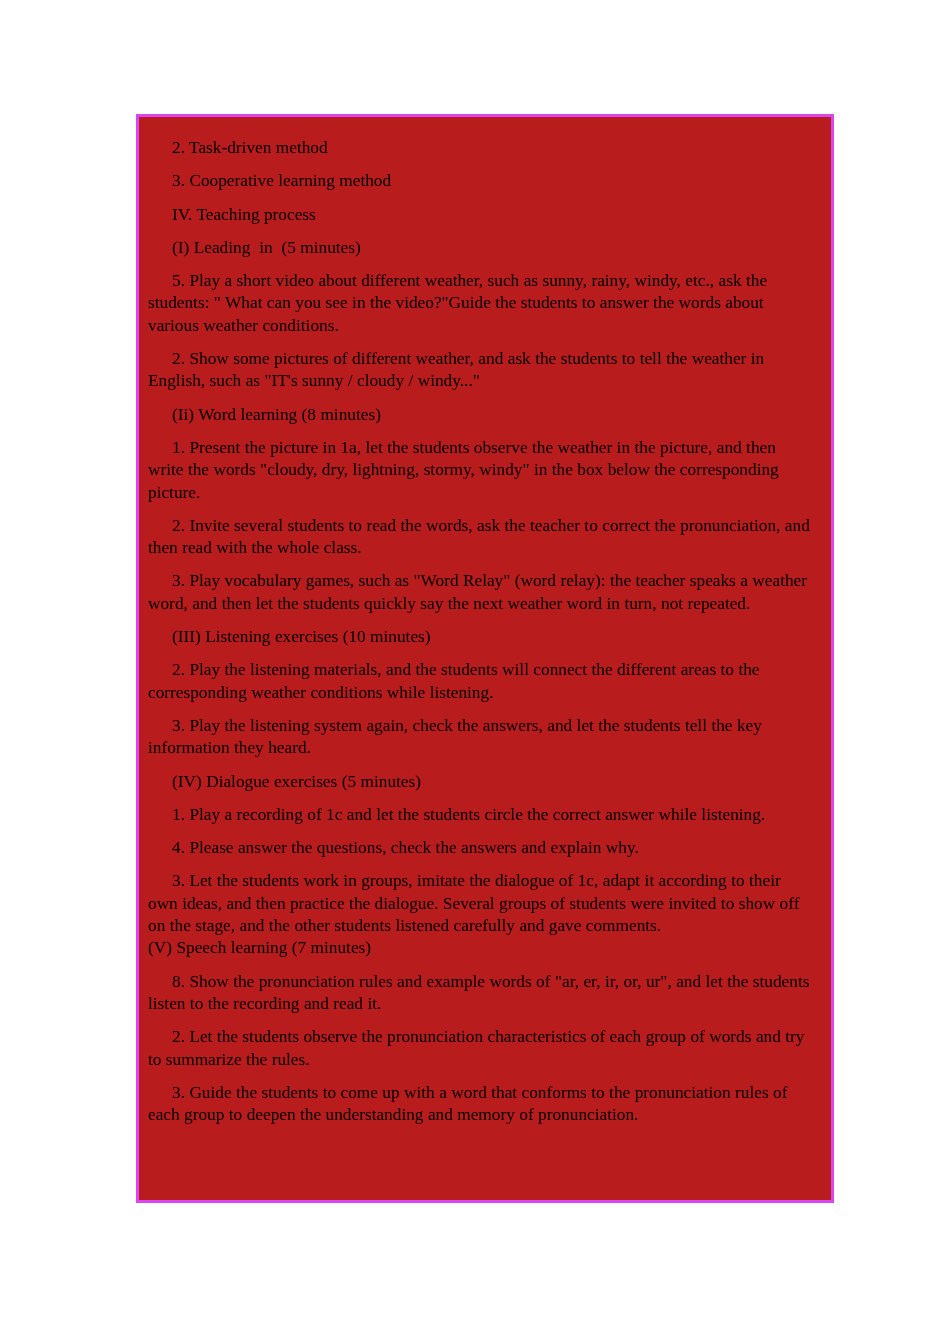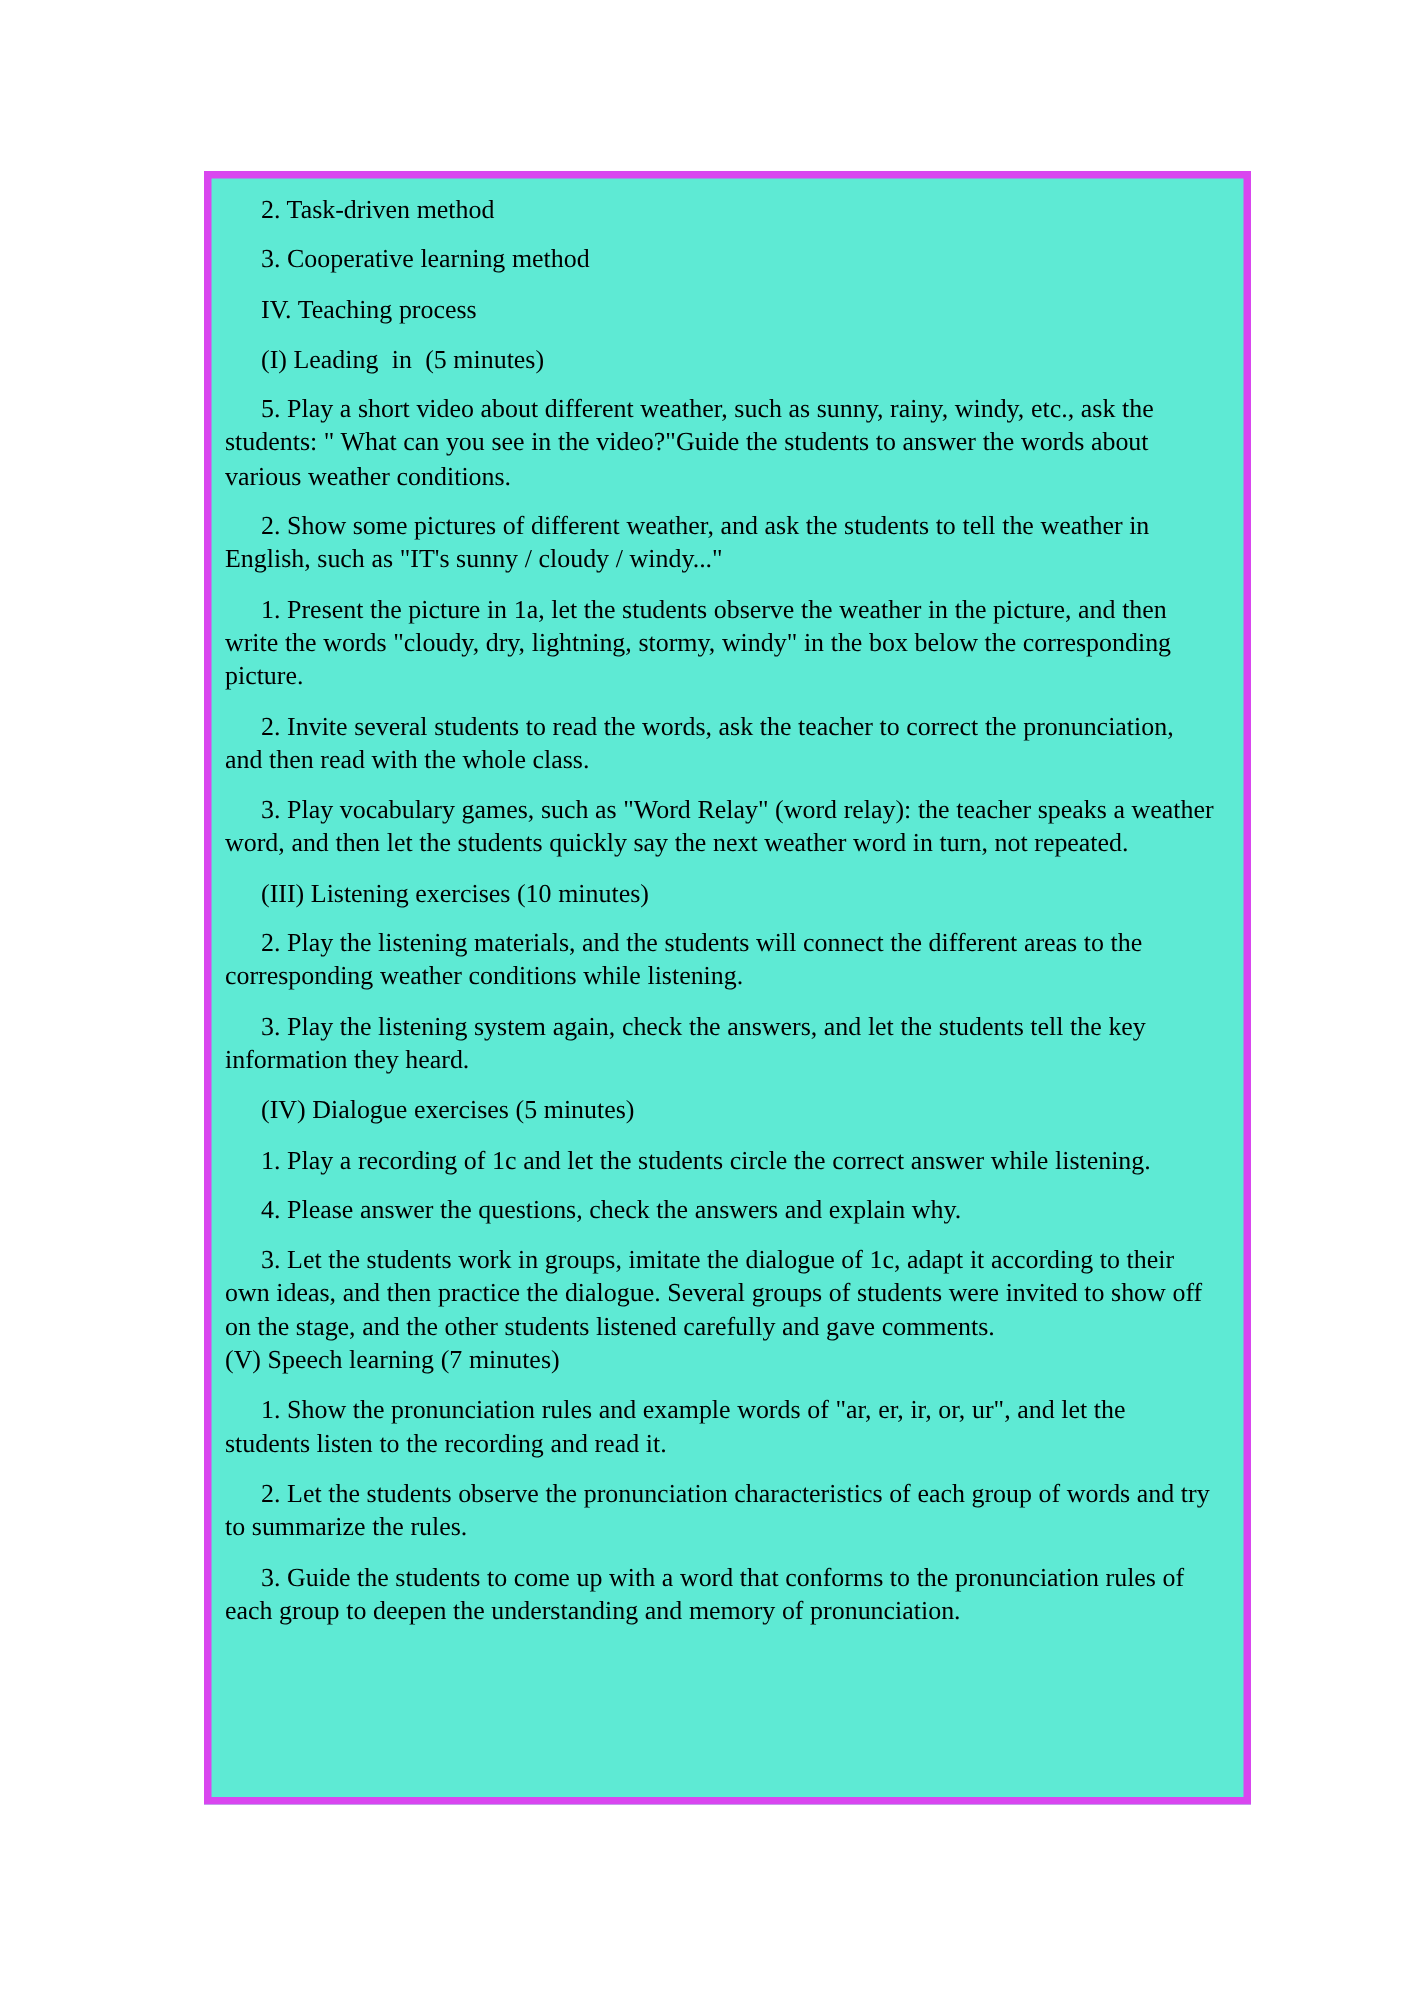--- a/index.html
+++ b/index.html
@@ -24,23 +24,23 @@
     height: 1344px;
     background: #ffffff;
   }
   #doc-frame {
     position: absolute;
     left: 136px;
     top: 114px;
     width: 698px;
     height: 1089px;
     box-sizing: border-box;
-    border: 5px solid #d946ef;
-    background: #5eead4;
-    padding: 10px 19px 10px 9px;
+    border: 3px solid #d946ef;
+    background: #b91c1c;
+    padding: 20px 19px 10px 9px;
   }
   .para {
     margin: 0;
     padding: 0;
     font-size: 17.3px;
     line-height: 22.3px;
     text-indent: 24px;
     text-align: left;
     margin-bottom: 11px;
     white-space: pre-wrap;
@@ -55,29 +55,30 @@
 
 <div id="page">
   <div id="doc-frame">
 
     <p class="para">2. Task-driven method</p>
     <p class="para">3. Cooperative learning method</p>
     <p class="para">IV. Teaching process</p>
     <p class="para">(I) Leading  in  (5 minutes)</p>
     <p class="para">5. Play a short video about different weather, such as sunny, rainy, windy, etc., ask the students: " What can you see in the video?"Guide the students to answer the words about various weather conditions.</p>
     <p class="para">2. Show some pictures of different weather, and ask the students to tell the weather in English, such as "IT's sunny / cloudy / windy..."</p>
+    <p class="para">(Ii) Word learning (8 minutes)</p>
     <p class="para">1. Present the picture in 1a, let the students observe the weather in the picture, and then write the words "cloudy, dry, lightning, stormy, windy" in the box below the corresponding picture.</p>
     <p class="para">2. Invite several students to read the words, ask the teacher to correct the pronunciation, and then read with the whole class.</p>
     <p class="para">3. Play vocabulary games, such as "Word Relay" (word relay): the teacher speaks a weather word, and then let the students quickly say the next weather word in turn, not repeated.</p>
     <p class="para">(III) Listening exercises (10 minutes)</p>
     <p class="para">2. Play the listening materials, and the students will connect the different areas to the corresponding weather conditions while listening.</p>
     <p class="para">3. Play the listening system again, check the answers, and let the students tell the key information they heard.</p>
     <p class="para">(IV) Dialogue exercises (5 minutes)</p>
     <p class="para">1. Play a recording of 1c and let the students circle the correct answer while listening.</p>
     <p class="para">4. Please answer the questions, check the answers and explain why.</p>
     <p class="para">3. Let the students work in groups, imitate the dialogue of 1c, adapt it according to their own ideas, and then practice the dialogue. Several groups of students were invited to show off on the stage, and the other students listened carefully and gave comments.
 (V) Speech learning (7 minutes)</p>
-    <p class="para">1. Show the pronunciation rules and example words of "ar, er, ir, or, ur", and let the students listen to the recording and read it.</p>
+    <p class="para">8. Show the pronunciation rules and example words of "ar, er, ir, or, ur", and let the students listen to the recording and read it.</p>
     <p class="para">2. Let the students observe the pronunciation characteristics of each group of words and try to summarize the rules.</p>
     <p class="para">3. Guide the students to come up with a word that conforms to the pronunciation rules of each group to deepen the understanding and memory of pronunciation.</p>
 
   </div>
 </div>
 
 </body></html>

